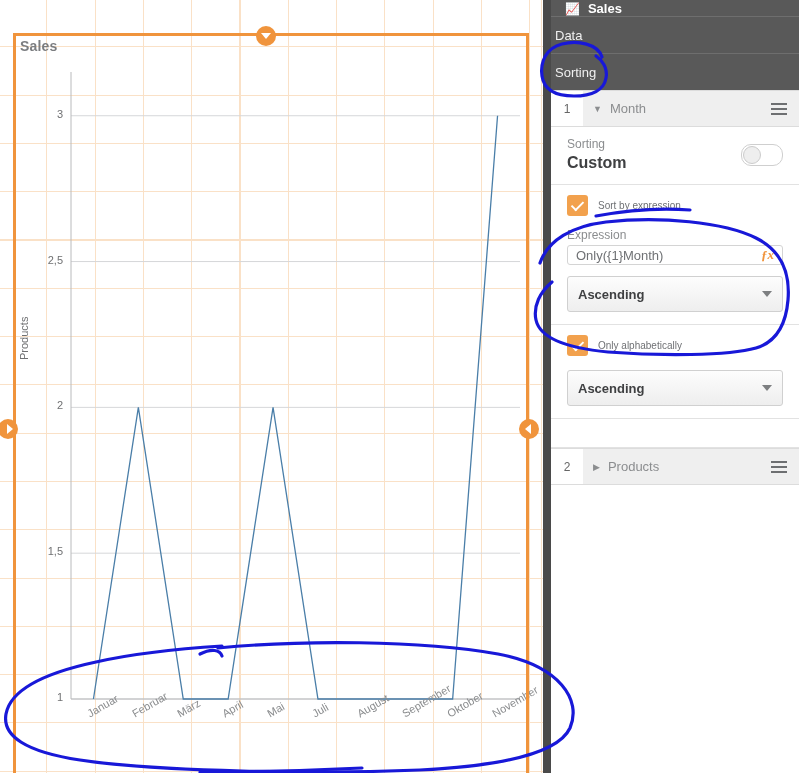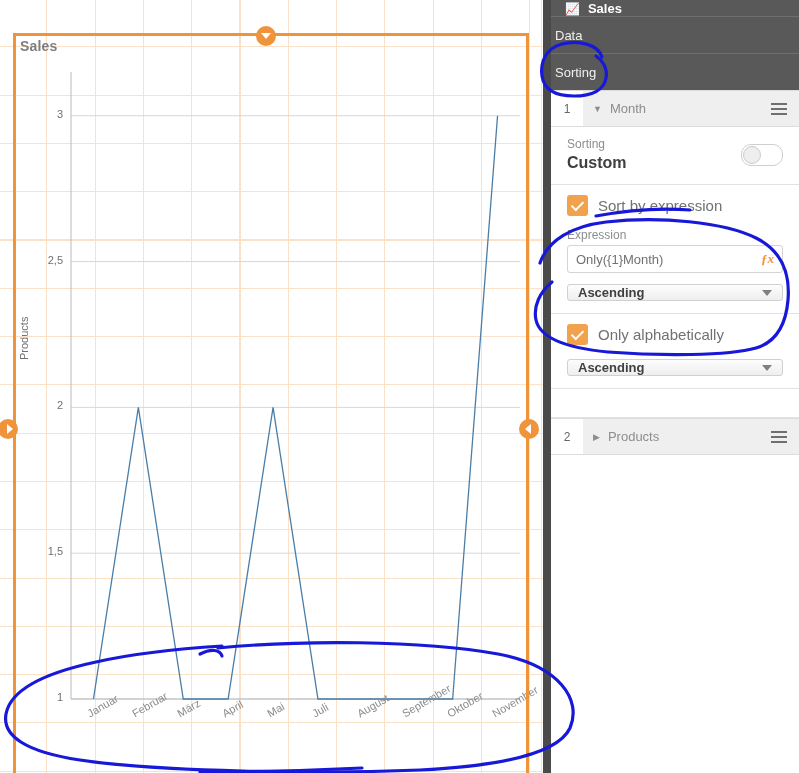--- a/index.html
+++ b/index.html
@@ -132,32 +132,32 @@
     box-sizing: border-box; display:flex; align-items:center; justify-content:center;
   }
   .checkbox.on { background: #f2a14d; }
   .checkbox.off { background: #fff; border: 1px solid #cccccc; }
   .checkbox.on::after {
     content: "";
     width: 5px; height: 10px;
     border: solid #fff; border-width: 0 2.5px 2.5px 0;
     transform: rotate(45deg) translate(-1px,-1px);
   }
-  .check-label { font-size: 15px; color: #6f7174; }
+  .check-label { font-size: 10px; color: #6f7174; }
 
   .text-input {
-    height: 28px; border: 1px solid #d4d4d4; border-radius: 3px;
+    height: 20px; border: 1px solid #d4d4d4; border-radius: 3px;
     background: #fff; display: flex; align-items: center;
     padding: 0 8px; box-sizing: border-box; position: relative;
   }
   .text-input .val { font-size: 13px; color: #6f7174; flex: 1; }
   .fx { color: #f0943c; font-size: 13px; font-weight: bold; font-style: italic; font-family: "Liberation Serif", serif; }
 
   .select {
-    height: 17px; border: 1px solid #d0d0d0; border-radius: 3px;
+    height: 36px; border: 1px solid #d0d0d0; border-radius: 3px;
     background: linear-gradient(#fdfdfd,#eeeeee);
     display: flex; align-items: center; padding: 0 10px;
     box-sizing: border-box;
     gap: 24px;
   }
   .select .val { flex: 1; font-size: 13px; font-weight: bold; color: #3f4042; }
   .select .caret { width:0;height:0;border-left:5px solid transparent;border-right:5px solid transparent;border-top:6px solid #7d7f81; }
 
   #panel-footer-gap { height: 28px; background: #fff; border-bottom:1px solid #e2e2e2; }
 

